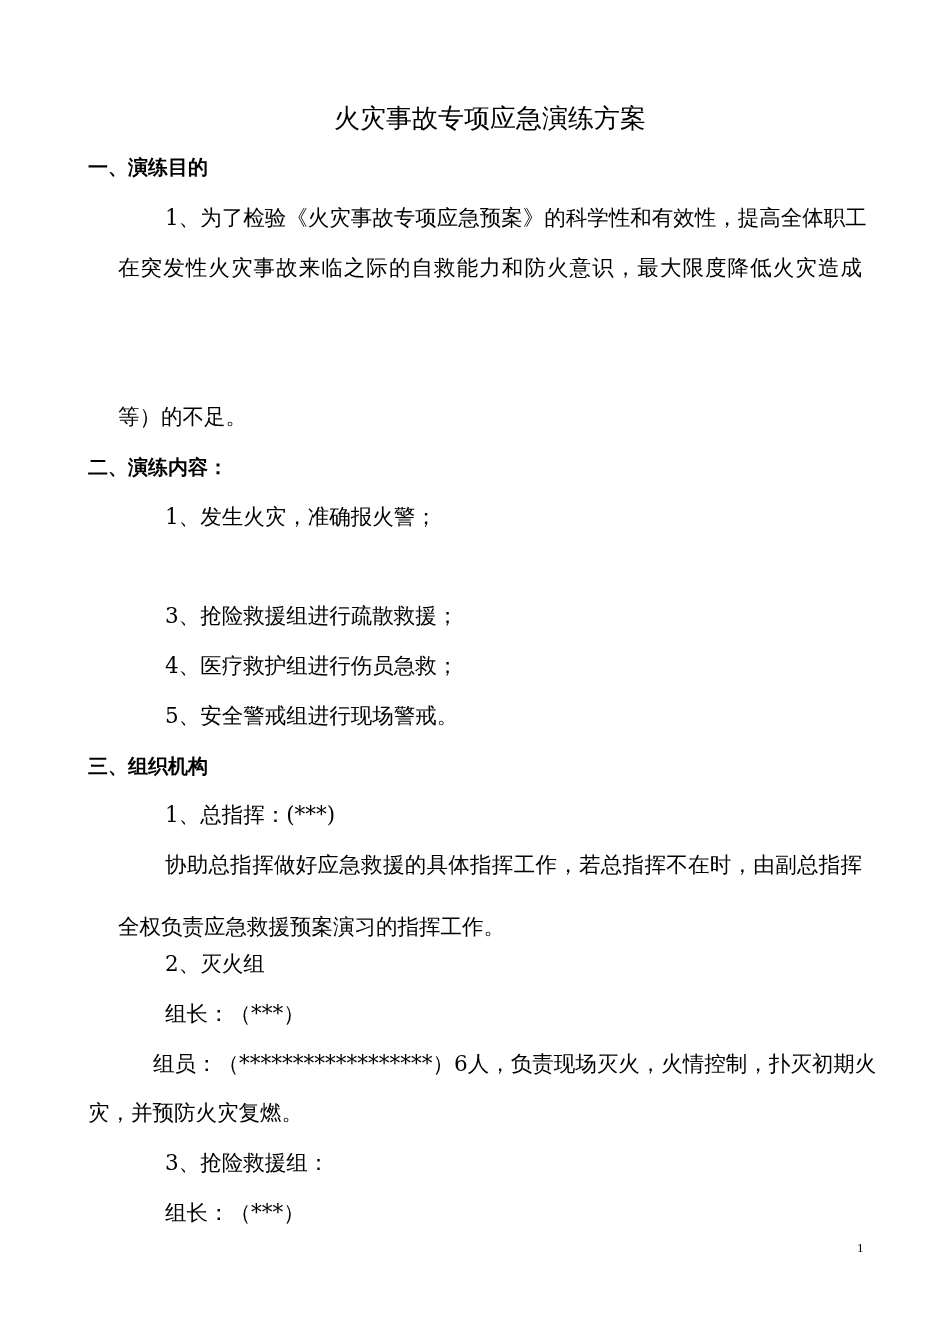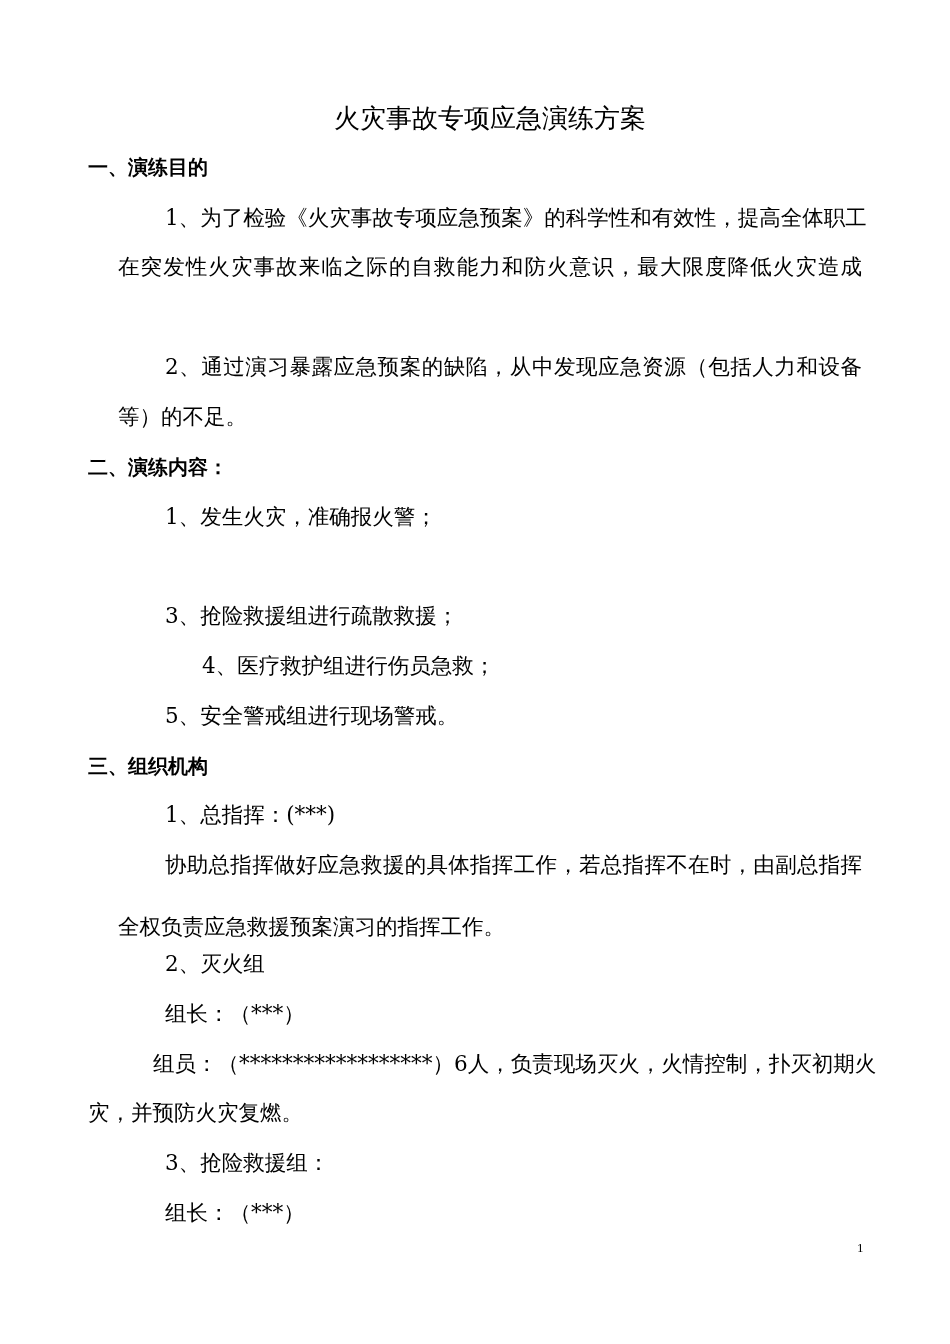--- a/index.html
+++ b/index.html
@@ -14,28 +14,27 @@
     .page-num { position: absolute; top: 1240px; left: 857px; font-size: 13px; font-family: "Liberation Serif", serif; }
   </style>
 </head>
 <body>
 
 <div class="page">
   <div class="title">火灾事故专项应急演练方案</div>
 
   <div class="line h" style="top:152px;">一、演练目的</div>
   <div class="line justify" style="top:203px; left:165px;">1、为了检验《火灾事故专项应急预案》的科学性和有效性，提高全体职工</div>
-  <div class="line justify" style="top:253px; left:118px; width:744px;font-family:Liberation Mono, monospace;">在突发性火灾事故来临之际的自救能力和防火意识，最大限度降低火灾造成</div>
-  <div class="line justify" style="top:352px; left:165px;">2、通过演习暴露应急预案的缺陷，从中发现应急资源（包括人力和设备</div>
+  <div class="line justify" style="top:253px; left:118px; width:744px;">在突发性火灾事故来临之际的自救能力和防火意识，最大限度降低火灾造成</div>
   <div class="line" style="top:402px; left:118px;">等）的不足。</div>
 
   <div class="line h" style="top:452px;">二、演练内容：</div>
   <div class="line" style="top:502px; left:165px;">1、发生火灾，准确报火警；</div>
   <div class="line" style="top:601px; left:165px;">3、抢险救援组进行疏散救援；</div>
-  <div class="line" style="top:651px; left:165px;margin-left:37px;">4、医疗救护组进行伤员急救；</div>
+  <div class="line" style="top:651px; left:165px;">4、医疗救护组进行伤员急救；</div>
   <div class="line" style="top:701px; left:165px;">5、安全警戒组进行现场警戒。</div>
 
   <div class="line h" style="top:751px;">三、组织机构</div>
   <div class="line" style="top:800px; left:165px;">1、总指挥：(***)</div>
   <div class="line justify" style="top:850px; left:165px;">协助总指挥做好应急救援的具体指挥工作，若总指挥不在时，由副总指挥</div>
   <div class="line" style="top:912px; left:118px;">全权负责应急救援预案演习的指挥工作。</div>
   <div class="line" style="top:949px; left:165px;">2、灭火组</div>
   <div class="line" style="top:999px; left:165px;">组长：（***）</div>
   <div class="line justify" style="top:1049px; left:153px; width:709px;">组员：（******************）6人，负责现场灭火，火情控制，扑灭初期火</div>
   <div class="line" style="top:1098px; left:88px;">灾，并预防火灾复燃。</div>

